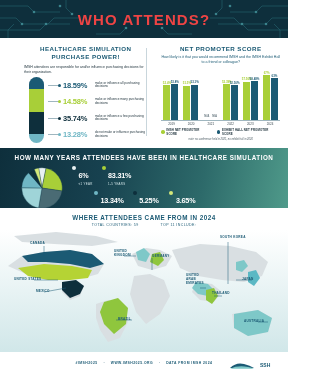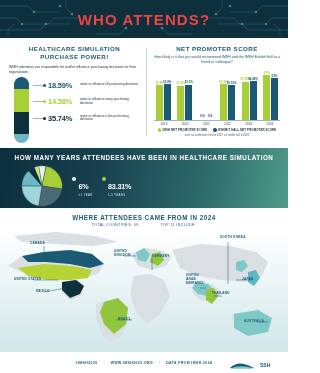--- a/index.html
+++ b/index.html
@@ -19,21 +19,21 @@
   }
   .circuit { position:absolute; inset:0; }
   .header-title {
     position:absolute; left:0; right:0; top:11px;
     text-align:center;
     font-size:15px; font-weight:bold; letter-spacing:1.1px;
     color:#ef4444;
   }
 
   
-  .top-section { display:flex; height:110px; padding:5px 0 0 0; background:#fff; }
+  .top-section { display:flex; height:110px; padding:5px 0 0 15px; background:#fff; }
   .panel { position:relative; }
   .panel-left { width:146px; padding:2px 6px 0 9px; }
   .panel-right { width:142px; padding:2px 6px 0 6px; }
   .divider {
     position:absolute; left:146px; top:48px; width:1px; height:88px;
     background:#c9d6dc;
   }
   .panel-title {
     text-align:center; color:#1b5a74; font-weight:bold;
     font-size:6.2px; letter-spacing:.45px; line-height:8px;
@@ -191,20 +191,26 @@
               <div class="cap-dot" style="background:#a8cf38"></div>
               <div class="cap-pct" style="color:#a8cf38">14.58%</div>
               <div class="cap-desc">make or influence many purchasing decisions</div>
             </div>
             <div class="cap-row">
               <div class="cap-lead"></div>
               <div class="cap-dot" style="background:#0e2f3c"></div>
               <div class="cap-pct" style="color:#0e2f3c">35.74%</div>
               <div class="cap-desc">make or influence a few purchasing decisions</div>
             </div>
+            <div class="cap-row">
+              <div class="cap-lead"></div>
+              <div class="cap-dot" style="background:#6fb6c4"></div>
+              <div class="cap-pct" style="color:#6fb6c4">13.28%</div>
+              <div class="cap-desc">do not make or influence purchasing decisions</div>
+            </div>
           </div>
       </div>
     </div>
 
     <div class="divider"></div>
 
     <div class="panel panel-right">
       <div class="panel-title">NET PROMOTER SCORE</div>
       <div class="panel-sub">How likely is it that you would recommend IMSH and the IMSH Exhibit Hall to a friend or colleague?</div>
 
@@ -296,20 +302,34 @@
         </svg>
       <div class="years-legend">
         <div class="yl-row" id="yl-row1">
             <div class="yl-item">
               <span class="yl-dot" style="background:#e8f1f2"></span>
               <span><span class="yl-pct">6%</span><div class="yl-sub">&lt;1 YEAR</div></span>
             </div>
             <div class="yl-item">
               <span class="yl-dot" style="background:#a8cf38"></span>
               <span><span class="yl-pct">83.31%</span><div class="yl-sub">1-5 YEARS</div></span>
+            </div>
+          </div>
+        <div class="yl-row second" id="yl-row2">
+            <div class="yl-item">
+              <span class="yl-dot" style="background:#6fb6c4"></span>
+              <span><span class="yl-pct">13.34%</span><div class="yl-sub">16-20 YEARS</div></span>
+            </div>
+            <div class="yl-item">
+              <span class="yl-dot" style="background:#0e2f3c"></span>
+              <span><span class="yl-pct">5.25%</span><div class="yl-sub">21-25 YEARS</div></span>
+            </div>
+            <div class="yl-item">
+              <span class="yl-dot" style="background:#d4e87a"></span>
+              <span><span class="yl-pct">3.65%</span><div class="yl-sub">26+ YEARS</div></span>
             </div>
           </div>
       </div>
     </div>
   </div>
 
   <div class="map-section">
     <div class="map-title">WHERE ATTENDEES CAME FROM IN 2024</div>
     <div class="map-sub">
       <span>TOTAL COUNTRIES: 59</span>

